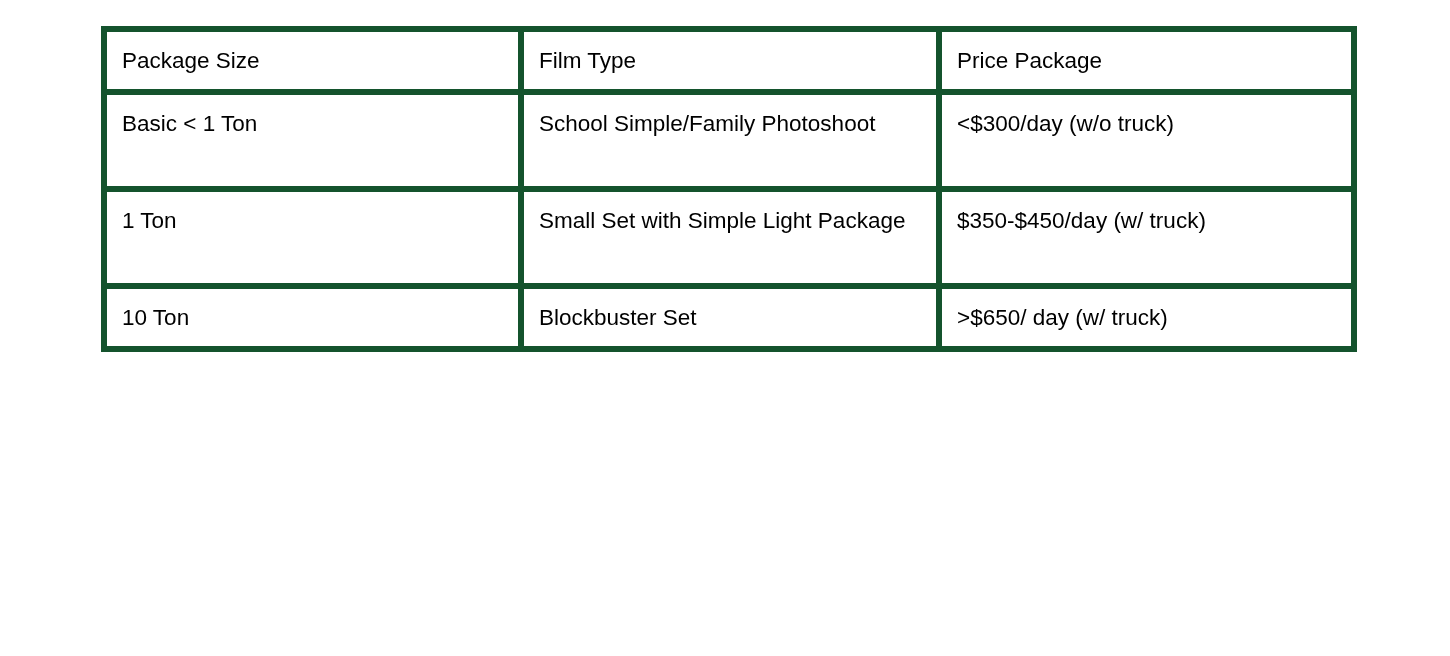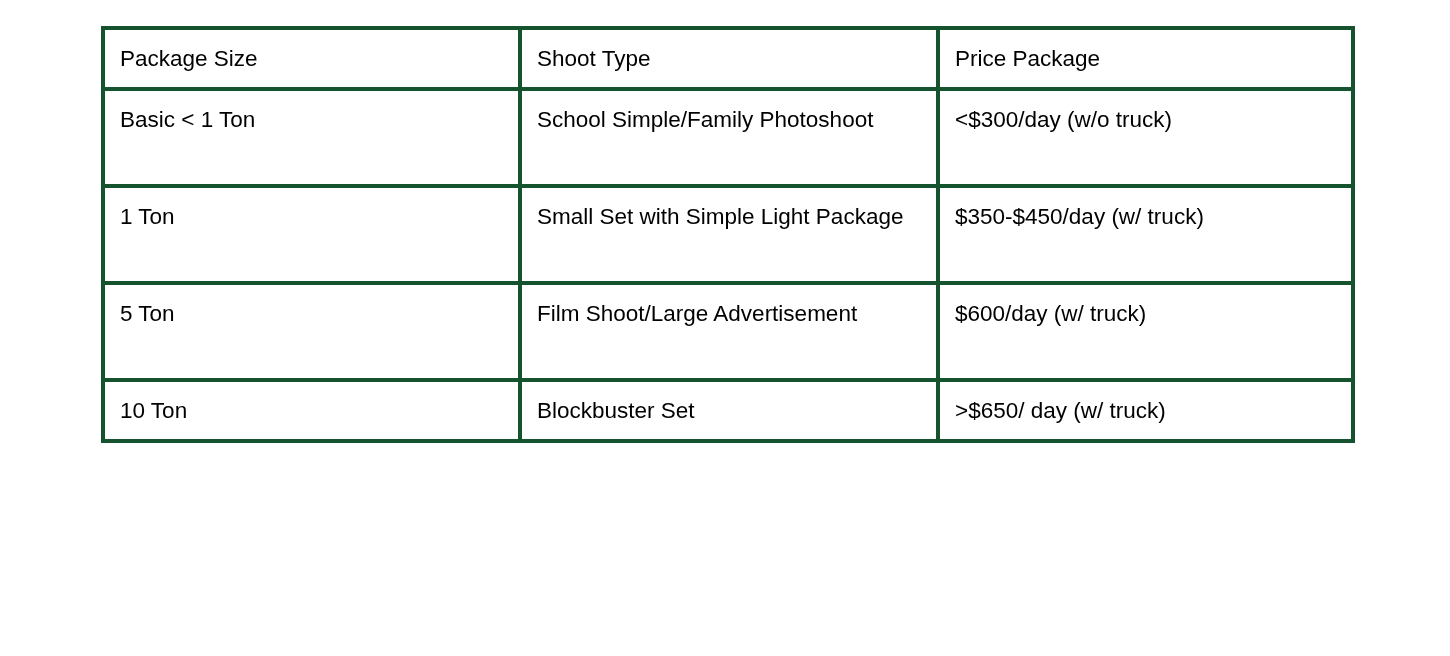--- a/index.html
+++ b/index.html
@@ -23,21 +23,21 @@
   table {
     border-collapse: collapse;
     table-layout: fixed;
     width: 1250px;
     background: #ffffff;
   }
   col.c1 { width: 417px; }
   col.c2 { width: 418px; }
   col.c3 { width: 415px; }
   th, td {
-    border: 4px solid #14532d;
+    border: 6px solid #14532d;
     vertical-align: top;
     text-align: left;
     font-weight: 400;
     font-size: 22.5px;
     line-height: 33px;
     padding: 12px 15px;
     overflow: hidden;
     word-wrap: break-word;
   }
   thead tr { height: 61px; }
@@ -50,40 +50,35 @@
 <div class="table-wrap">
   <table>
     <colgroup>
       <col class="c1">
       <col class="c2">
       <col class="c3">
     </colgroup>
     <thead>
       <tr>
         <th>Package Size</th>
-        <th>Shoot Type</th>
+        <th>Film Type</th>
         <th>Price Package</th>
       </tr>
     </thead>
     <tbody>
         <tr>
           <td>Basic &lt; 1 Ton</td>
           <td>School Simple/Family Photoshoot</td>
           <td>&lt;$300/day (w/o truck)</td>
         </tr>
         <tr>
           <td>1 Ton</td>
           <td>Small Set with Simple Light Package</td>
           <td>$350-$450/day (w/ truck)</td>
         </tr>
         <tr>
-          <td>5 Ton</td>
-          <td>Film Shoot/Large Advertisement</td>
-          <td>$600/day (w/ truck)</td>
-        </tr>
-        <tr>
           <td>10 Ton</td>
           <td>Blockbuster Set</td>
           <td>&gt;$650/ day (w/ truck)</td>
         </tr>
       </tbody>
   </table>
 </div>
 
 </body></html>

